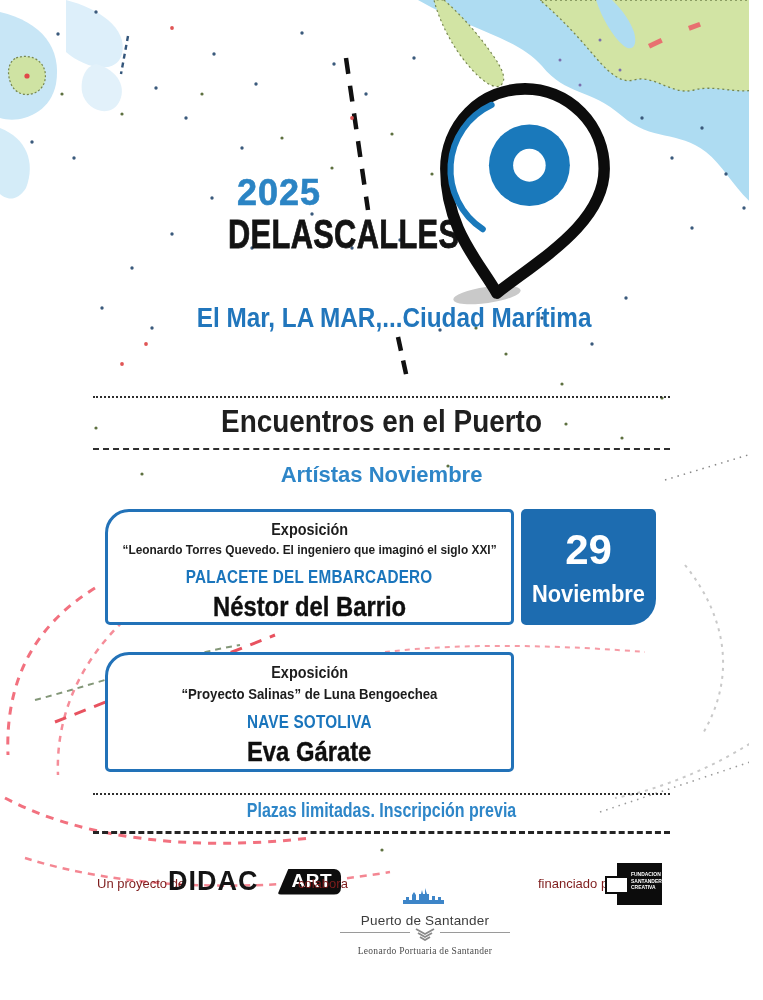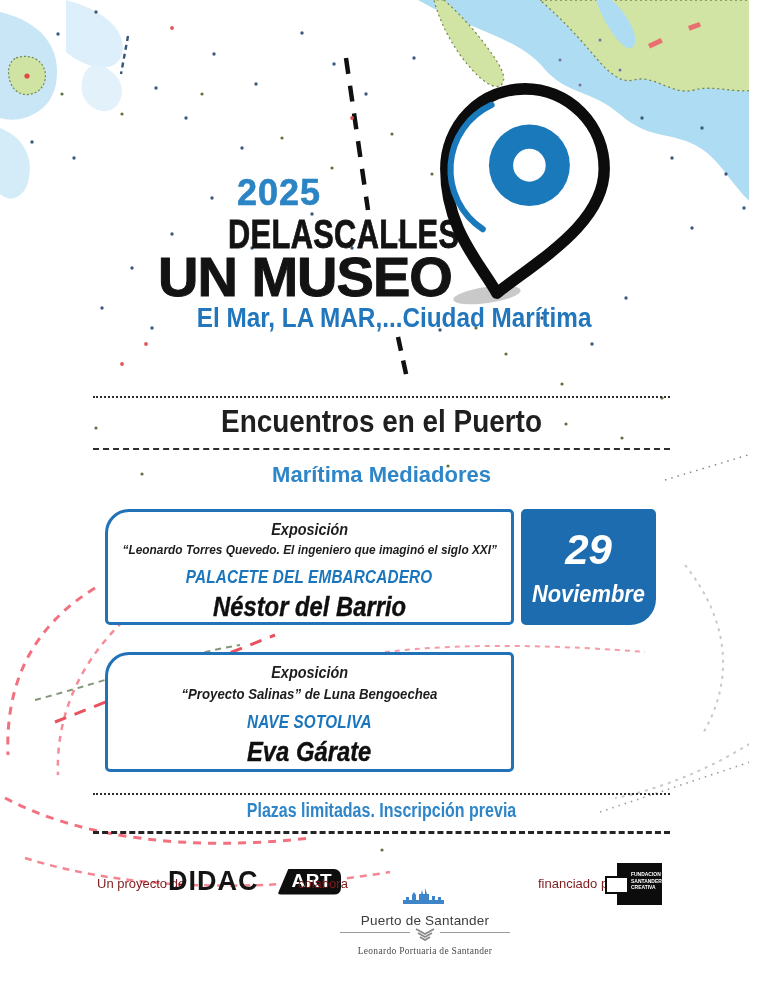--- a/index.html
+++ b/index.html
@@ -31,31 +31,31 @@
   .section-subtitle{position:absolute;left:0;top:462px;width:763px;text-align:center;font-size:22px;
         font-weight:700;color:#2e86c8;z-index:2;}
   .note{position:absolute;left:0;top:799px;width:763px;text-align:center;font-size:20px;
         font-weight:700;color:#2e86c8;transform:scaleX(.8);transform-origin:center top;z-index:2;}
 
   
   .event-row{position:absolute;left:105px;width:551px;display:flex;gap:7px;z-index:2;}
   .row-1{top:509px;height:116px;}
   .row-2{top:652px;height:120px;}
   .event-card{width:409px;background:#fff;border:3px solid #2272b8;border-radius:24px 5px 5px 5px;
-        box-sizing:border-box;display:flex;flex-direction:column;align-items:center;text-align:center;font-style:italic;}
+        box-sizing:border-box;display:flex;flex-direction:column;align-items:center;text-align:center;}
   .expo{font-size:16px;font-weight:700;color:#1d1d1d;margin-top:9px;transform:scaleX(.9);}
   .work{font-size:15px;font-weight:700;color:#1d1d1d;margin-top:3px;white-space:nowrap;
         transform:scaleX(.88);transform-origin:center top;}
   .work-sm{font-size:13.5px;}
   .venue{font-size:18px;font-weight:700;color:#1a75bc;margin-top:10px;letter-spacing:.2px;
         transform:scaleX(.85);transform-origin:center top;}
   .artist{font-size:28px;font-weight:700;color:#0f0f0f;margin-top:3px;
         transform:scaleX(.85);transform-origin:center top;-webkit-text-stroke:.4px #0f0f0f;}
   .date-box{width:135px;border-radius:5px 5px 26px 5px;color:#fff;display:flex;flex-direction:column;
-        align-items:center;justify-content:center;font-style:italic;}
+        align-items:center;justify-content:center;}
   .date-box-1{background:#1d6cb0;}
   .date-box-2{background:#4f8ed3;}
   .day{font-size:42px;font-weight:700;line-height:1;}
   .month{font-size:23px;font-weight:700;line-height:1;margin-top:12px;transform:scaleX(.95);}
 
   
   .footer-label{position:absolute;font-size:13px;color:#7f1d1d;z-index:2;}
   .label-project{left:97px;top:876px;}
   .label-collab{left:298px;top:876px;}
   .label-funding{left:538px;top:876px;}
@@ -206,35 +206,34 @@
     <g stroke="#c9c9c9" fill="none">
       <path d="M685,565 C725,615 738,675 702,735" stroke-width="2" stroke-dasharray="3 5"></path>
       <path d="M763,735 C720,765 660,790 615,798" stroke-width="2" stroke-dasharray="3 5"></path>
     </g>
     <path d="M665,480 L758,452" stroke="#888" stroke-width="1.5" stroke-dasharray="1.5 5" fill="none"></path>
     <path d="M600,812 L762,758" stroke="#999" stroke-width="1.5" stroke-dasharray="1.5 5" fill="none"></path>
   </svg>
 
   <div class="year">2025</div>
   <div class="title-line1">DELASCALLES</div>
-  <div class="title-line2">UN MUSEO</div>
 
   <svg class="pin" viewBox="0 0 200 250" preserveAspectRatio="none">
     <path d="M68,240 C48,205 10,168 10,100 A90,90 0 1 1 190,100 C190,160 120,200 68,240 Z" fill="#ffffff" stroke="#0c0c0c" stroke-width="13" stroke-linejoin="round"></path>
     <path d="M62,28 A80,80 0 0 0 52,168" fill="none" stroke="#1a79bb" stroke-width="7" stroke-linecap="round"></path>
     <circle cx="105" cy="96" r="46" fill="#1a79bb"></circle>
     <circle cx="105" cy="96" r="18.5" fill="#ffffff"></circle>
   </svg>
 
   <div class="subtitle">El Mar, LA MAR,...Ciudad Marítima</div>
 
   <div class="sep sep-a"></div>
   <div class="section-title">Encuentros en el Puerto</div>
   <div class="sep sep-b"></div>
-  <div class="section-subtitle">Marítima Mediadores</div>
+  <div class="section-subtitle">Artístas Noviembre</div>
 
   <div class="event-row row-1">
     <div class="event-card">
       <div class="expo">Exposición</div>
       <div class="work work-sm">“Leonardo Torres Quevedo. El ingeniero que imaginó el siglo XXI”</div>
       <div class="venue">PALACETE DEL EMBARCADERO</div>
       <div class="artist">Néstor del Barrio</div>
     </div>
     <div class="date-box date-box-1">
       <div class="day">29</div>

